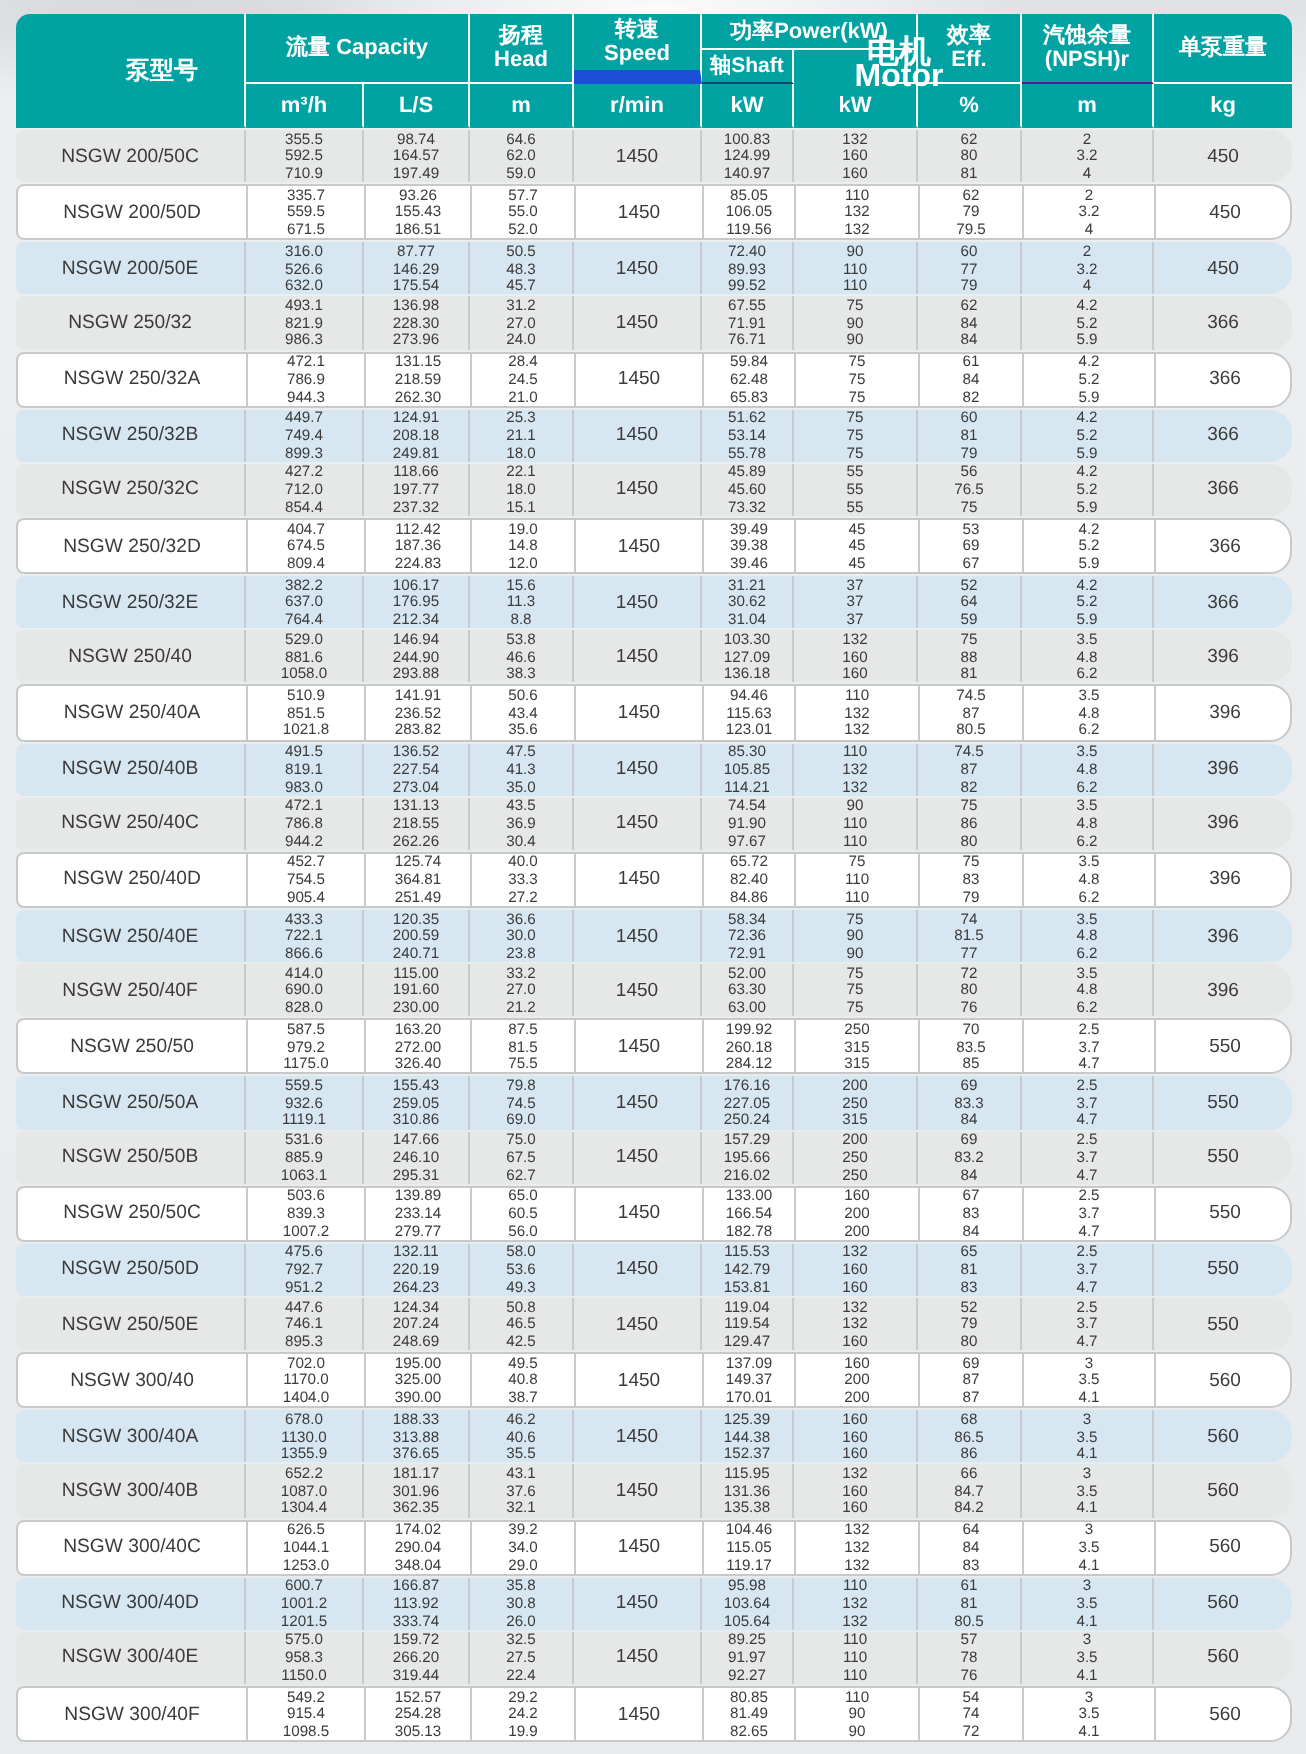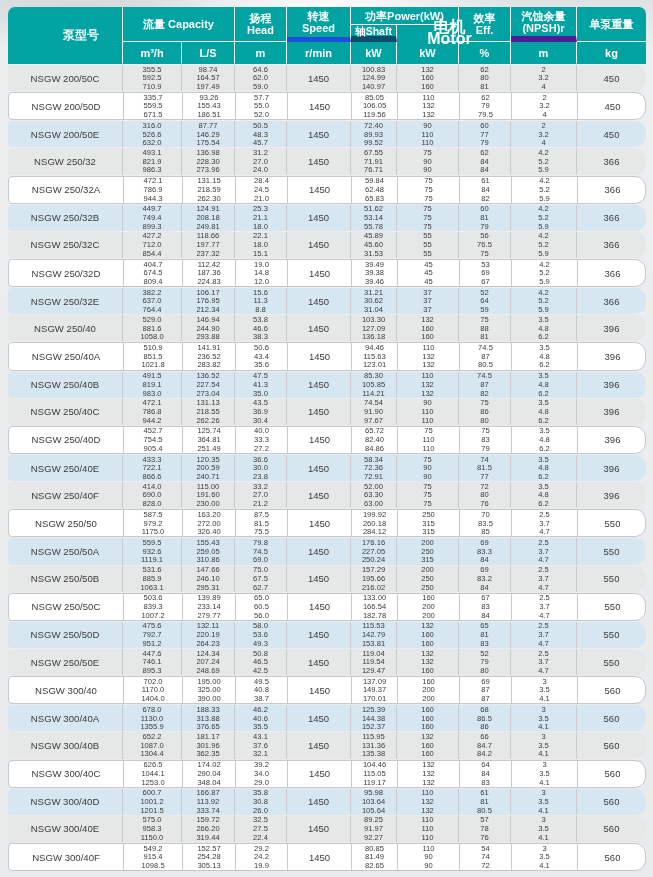--- a/index.html
+++ b/index.html
@@ -28,26 +28,26 @@
   .hc{
     display:flex;align-items:center;justify-content:center;text-align:center;
     font-weight:bold;font-size:11px;line-height:12px;
     border-right:1px solid rgba(255,255,255,.95);
     border-bottom:1px solid rgba(255,255,255,0);
     box-sizing:border-box;white-space:pre-line;
   }
   .hc.model{grid-column:1;grid-row:1/span 3;font-size:12px;padding-left:32px;}
   .hc.cap{grid-column:2/span 2;grid-row:1/span 2;border-bottom:1px solid #fff;}
   .hc.head{grid-column:4;grid-row:1/span 2;border-bottom:1px solid #fff;}
-  .hc.speed{grid-column:5;grid-row:1/span 2;border-bottom:5px solid #1d4ed8;}
+  .hc.speed{grid-column:5;grid-row:1/span 2;border-bottom:7px solid #1d4ed8;}
   .hc.power{grid-column:6/span 2;grid-row:1;border-bottom:1px solid #fff;text-align:center;}
-  .hc.shaft{grid-column:6;grid-row:2;border-bottom:6px solid #0c4a6e;font-size:10.5px;}
+  .hc.shaft{grid-column:6;grid-row:2;border-bottom:1px solid #0c4a6e;font-size:10.5px;}
   .hc.motor{grid-column:7;grid-row:2;border-bottom:1px solid #fff;font-size:16px;margin-left:44px;}
   .hc.eff{grid-column:8;grid-row:1/span 2;border-bottom:1px solid #fff;}
-  .hc.npsh{grid-column:9;grid-row:1/span 2;border-bottom:6px solid #4c1d95;text-align:center;}
+  .hc.npsh{grid-column:9;grid-row:1/span 2;border-bottom:1px solid #4c1d95;text-align:center;}
   .hc.weight{grid-column:10;grid-row:1/span 2;border-bottom:1px solid #fff;border-right:none;}
   .hc.unit{grid-row:3;font-size:11px;}
   .hc.u-m3h{grid-column:2}.hc.u-ls{grid-column:3}.hc.u-head{grid-column:4}
   .hc.u-speed{grid-column:5}.hc.u-shaft{grid-column:6}.hc.u-motor{grid-column:7}
   .hc.u-eff{grid-column:8}.hc.u-npsh{grid-column:9}.hc.u-weight{grid-column:10;border-right:none}
   
   .tbody{flex:1;display:flex;flex-direction:column;gap:1px;padding-top:1px;}
   .group{
     flex:1;display:grid;
     grid-template-columns:115px 59px 53px 52px 64px 46px 62px 52px 66px 69px;
@@ -353,21 +353,21 @@
         </div>
     <div class="cell">
           <div class="ln">22.1</div>
           <div class="ln">18.0</div>
           <div class="ln">15.1</div>
         </div>
     <div class="cell single">1450</div>
     <div class="cell">
           <div class="ln">45.89</div>
           <div class="ln">45.60</div>
-          <div class="ln">31.53</div>
+          <div class="ln">73.32</div>
         </div>
     <div class="cell">
           <div class="ln">55</div>
           <div class="ln">55</div>
           <div class="ln">55</div>
         </div>
     <div class="cell">
           <div class="ln">56</div>
           <div class="ln">76.5</div>
           <div class="ln">75</div>

